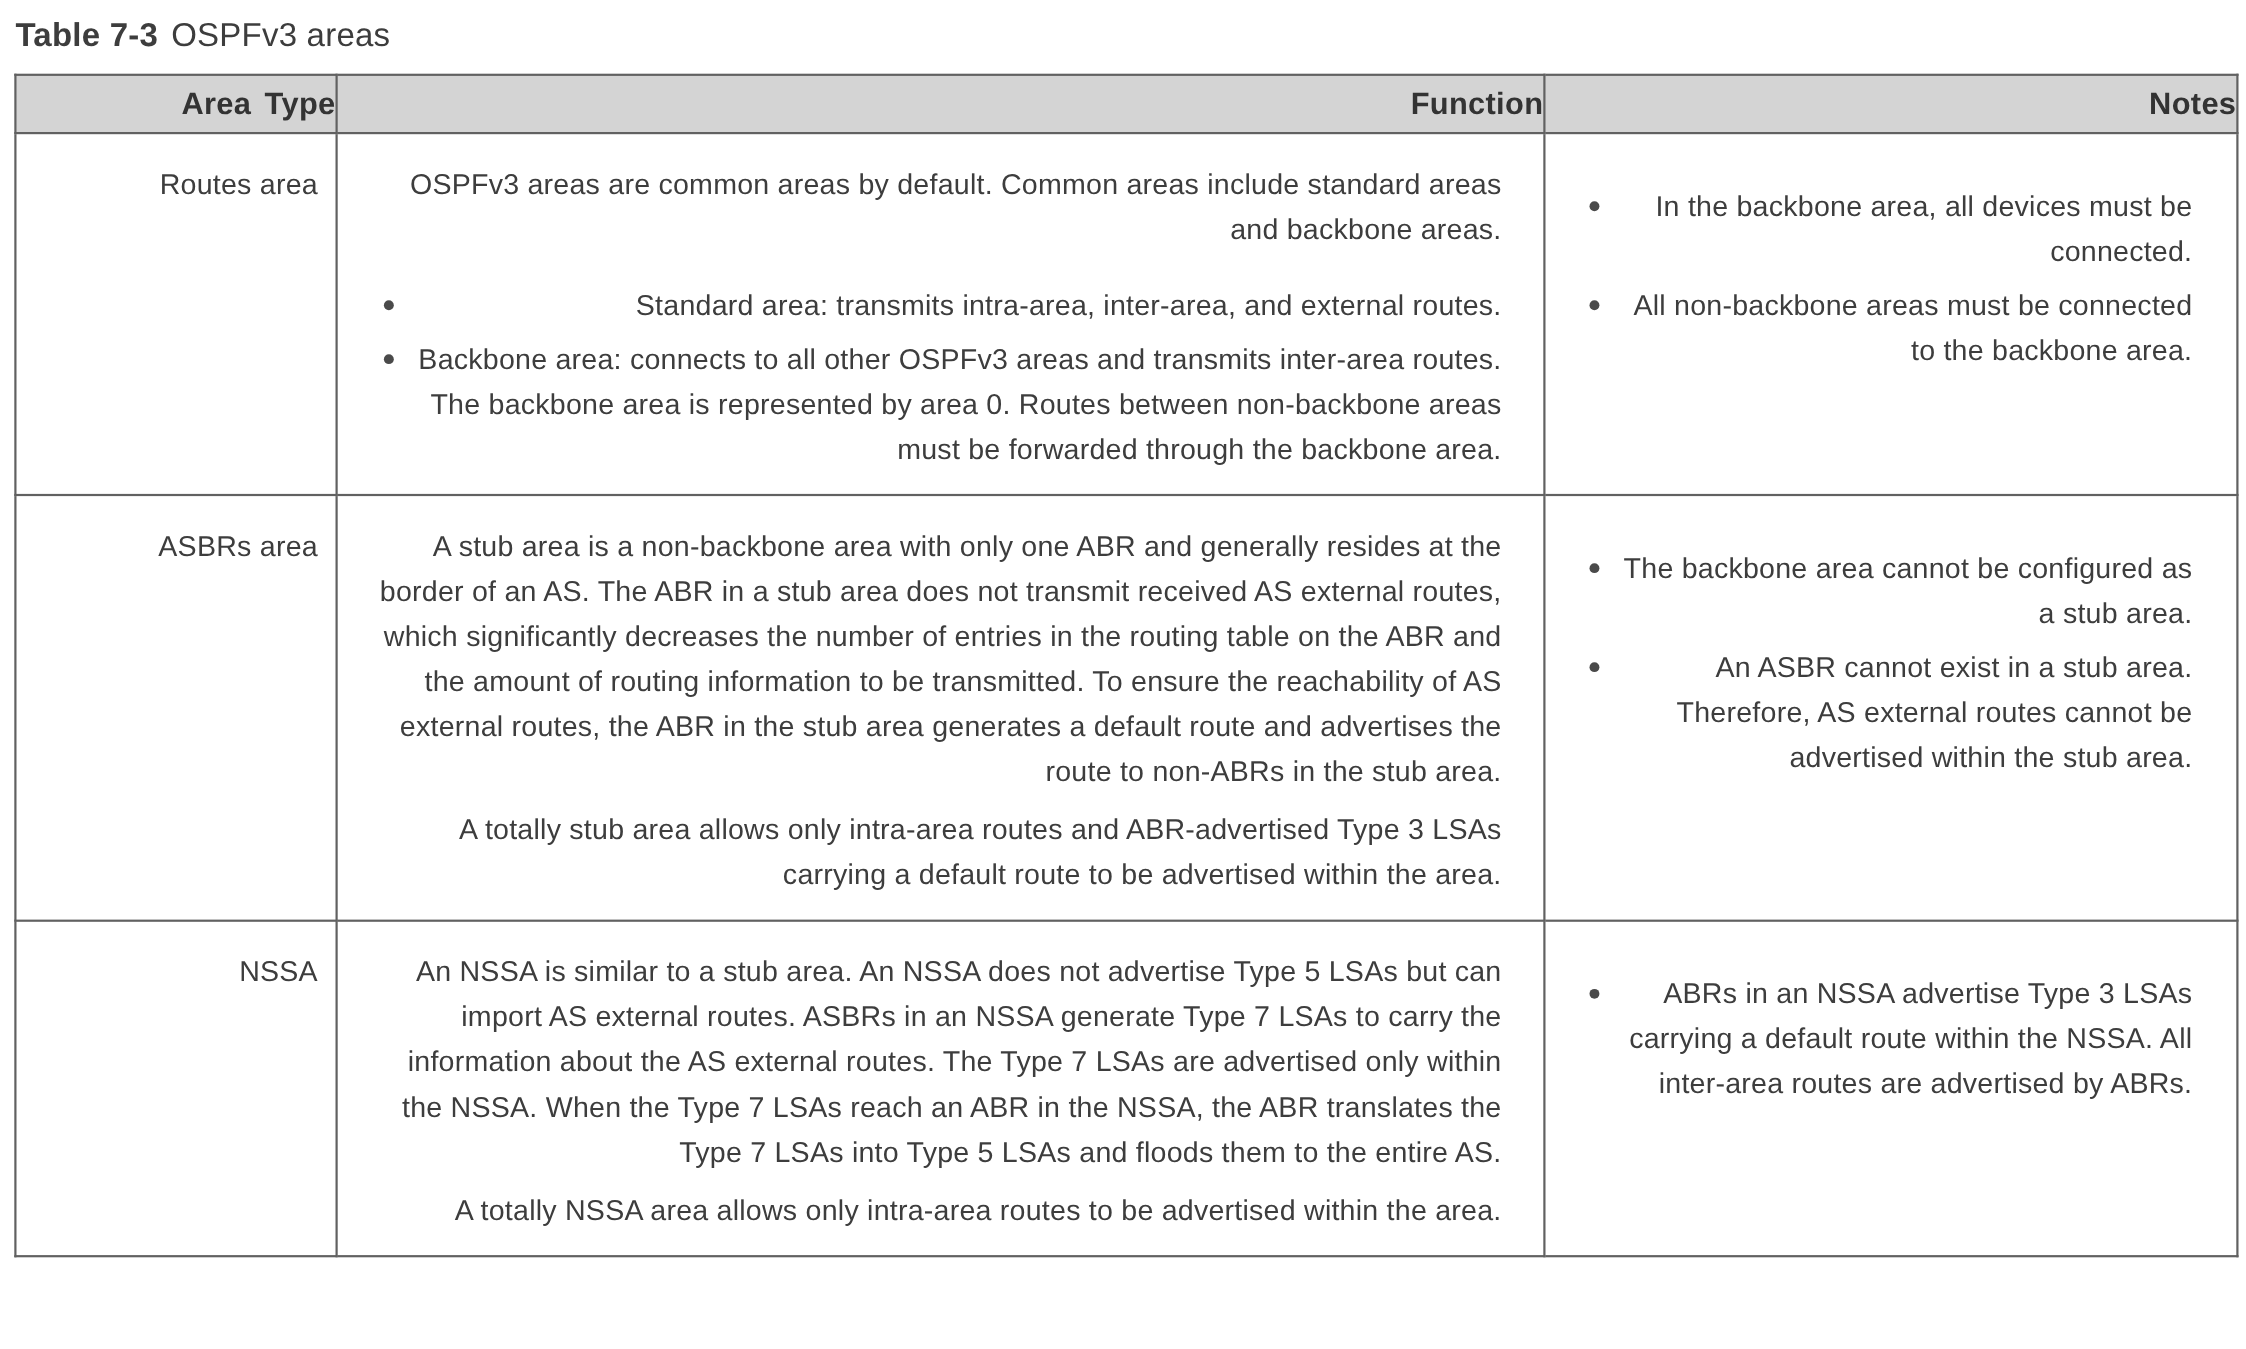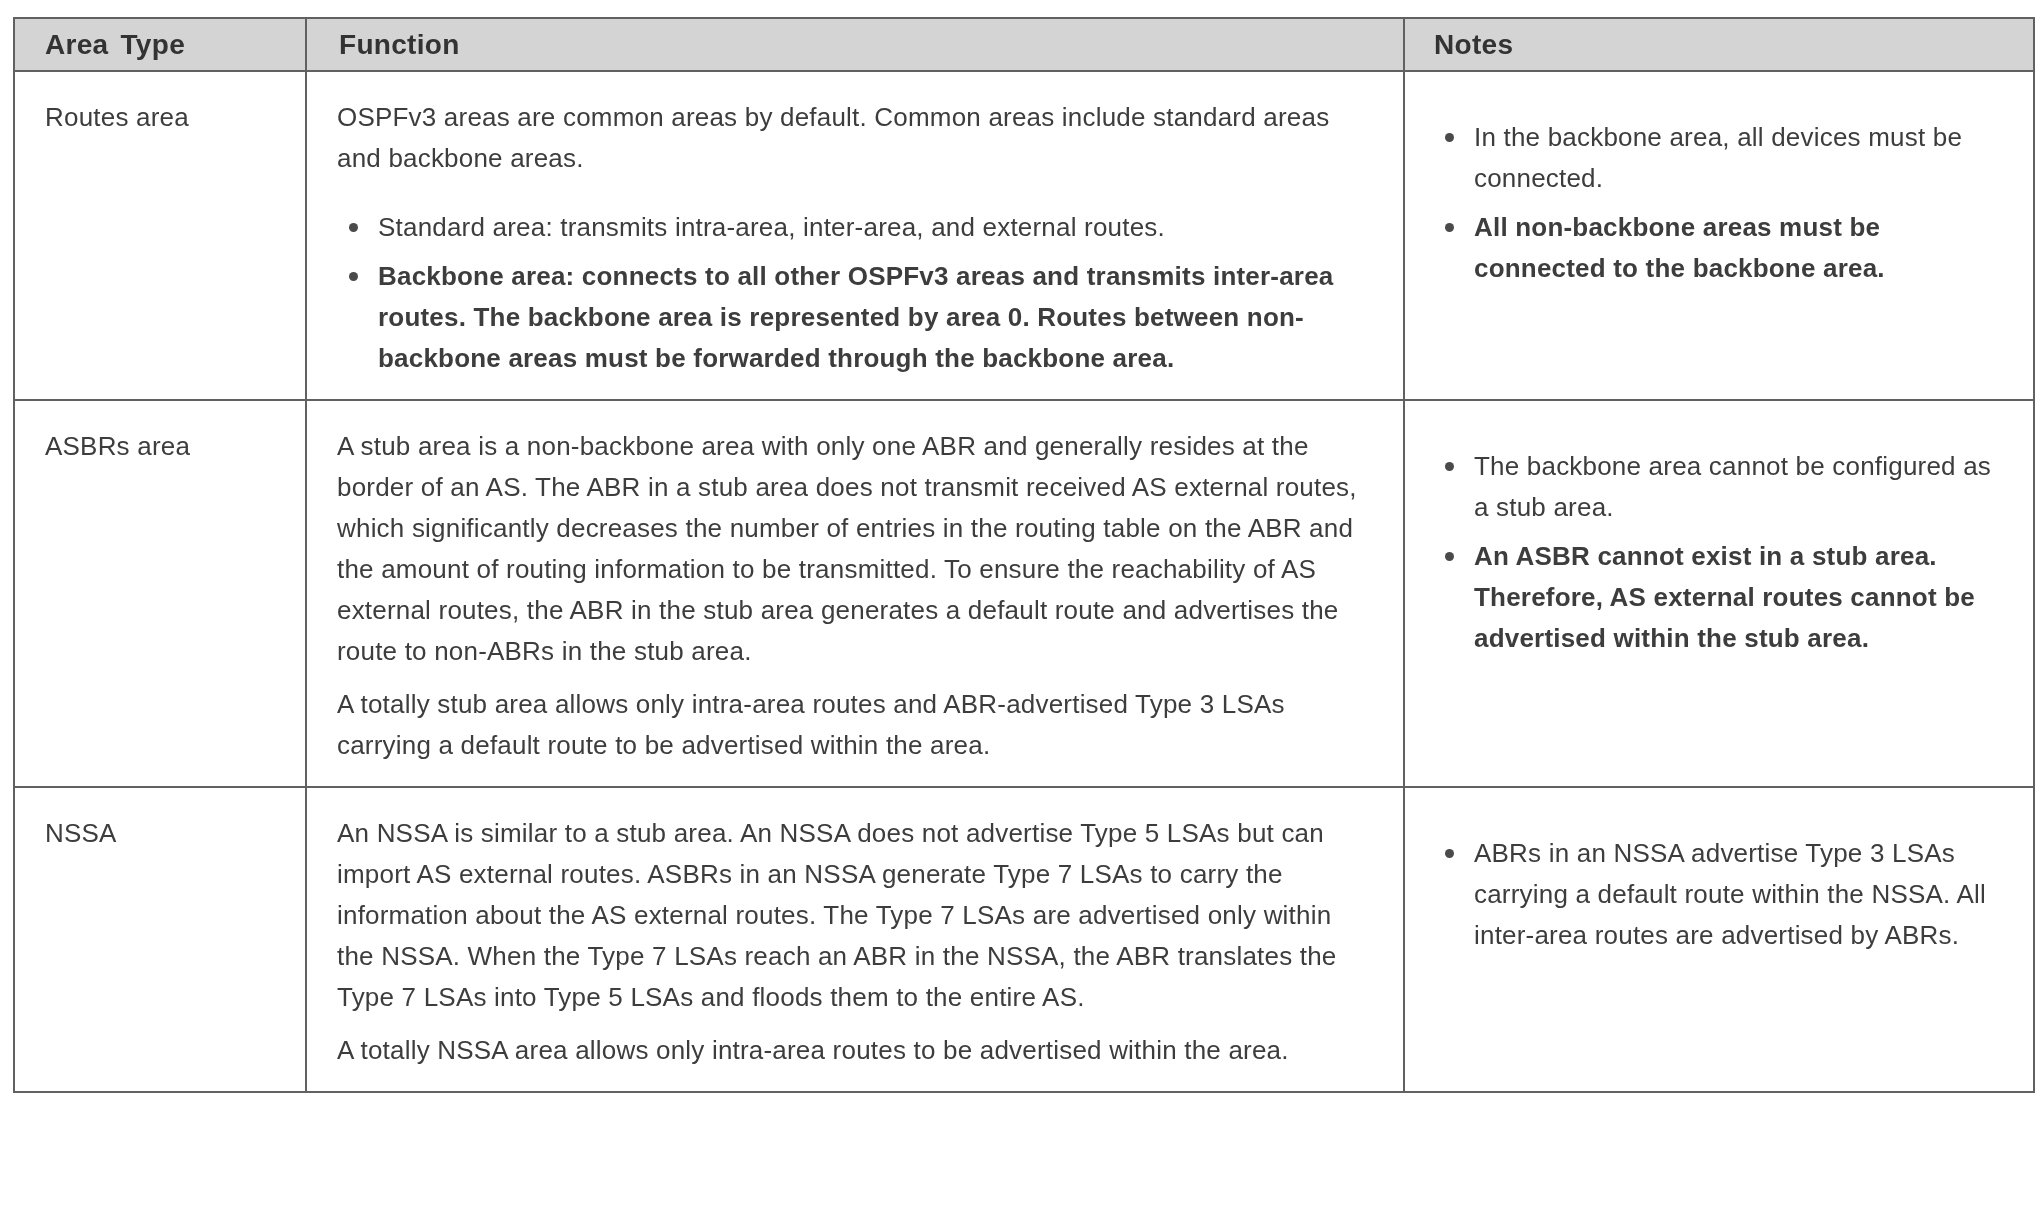--- a/index.html
+++ b/index.html
@@ -30,21 +30,21 @@
     table-layout:fixed;
     margin:17px 0 0 13px;
     width:2020px;
   }
   col.c1{width:292px;}
   col.c2{width:1098px;}
   col.c3{width:630px;}
   th,td{
     border:2px solid var(--c-border);
     vertical-align:top;
-    text-align:left;
+    text-align:right;
   }
   th{
     background:var(--c-header-bg);
     height:53px;
     vertical-align:middle;
     font-size:28px;
     font-weight:bold;
     color:#333333;
     word-spacing:4px;
     letter-spacing:.3px;
@@ -66,37 +66,40 @@
   td ul{
     list-style:none;
     margin:0;
     padding-left:12px;
   }
   td.notes-col > ul{margin-top:20px;}
   td li{
     position:relative;
     padding-left:29px;
   }
-  td li + li{margin-top:8px;font-weight:bold;}
+  td li + li{margin-top:8px;}
   td li .dot{
     position:absolute;
     left:0;
     top:16px;
     width:9px;
     height:9px;
     border-radius:50%;
     background:#4a4a4a;
     display:inline-block;
   }
 </style>
 </head>
 <body>
 
 <div class="page">
 
+  <div class="table-title">
+    <span class="cap-label">Table 7-3</span><span>OSPFv3 areas</span>
+  </div>
 
   <table>
     <colgroup>
       <col class="c1">
         <col class="c2">
         <col class="c3">
     </colgroup>
     <thead>
       <tr>
         <th class="h1">Area Type</th>

